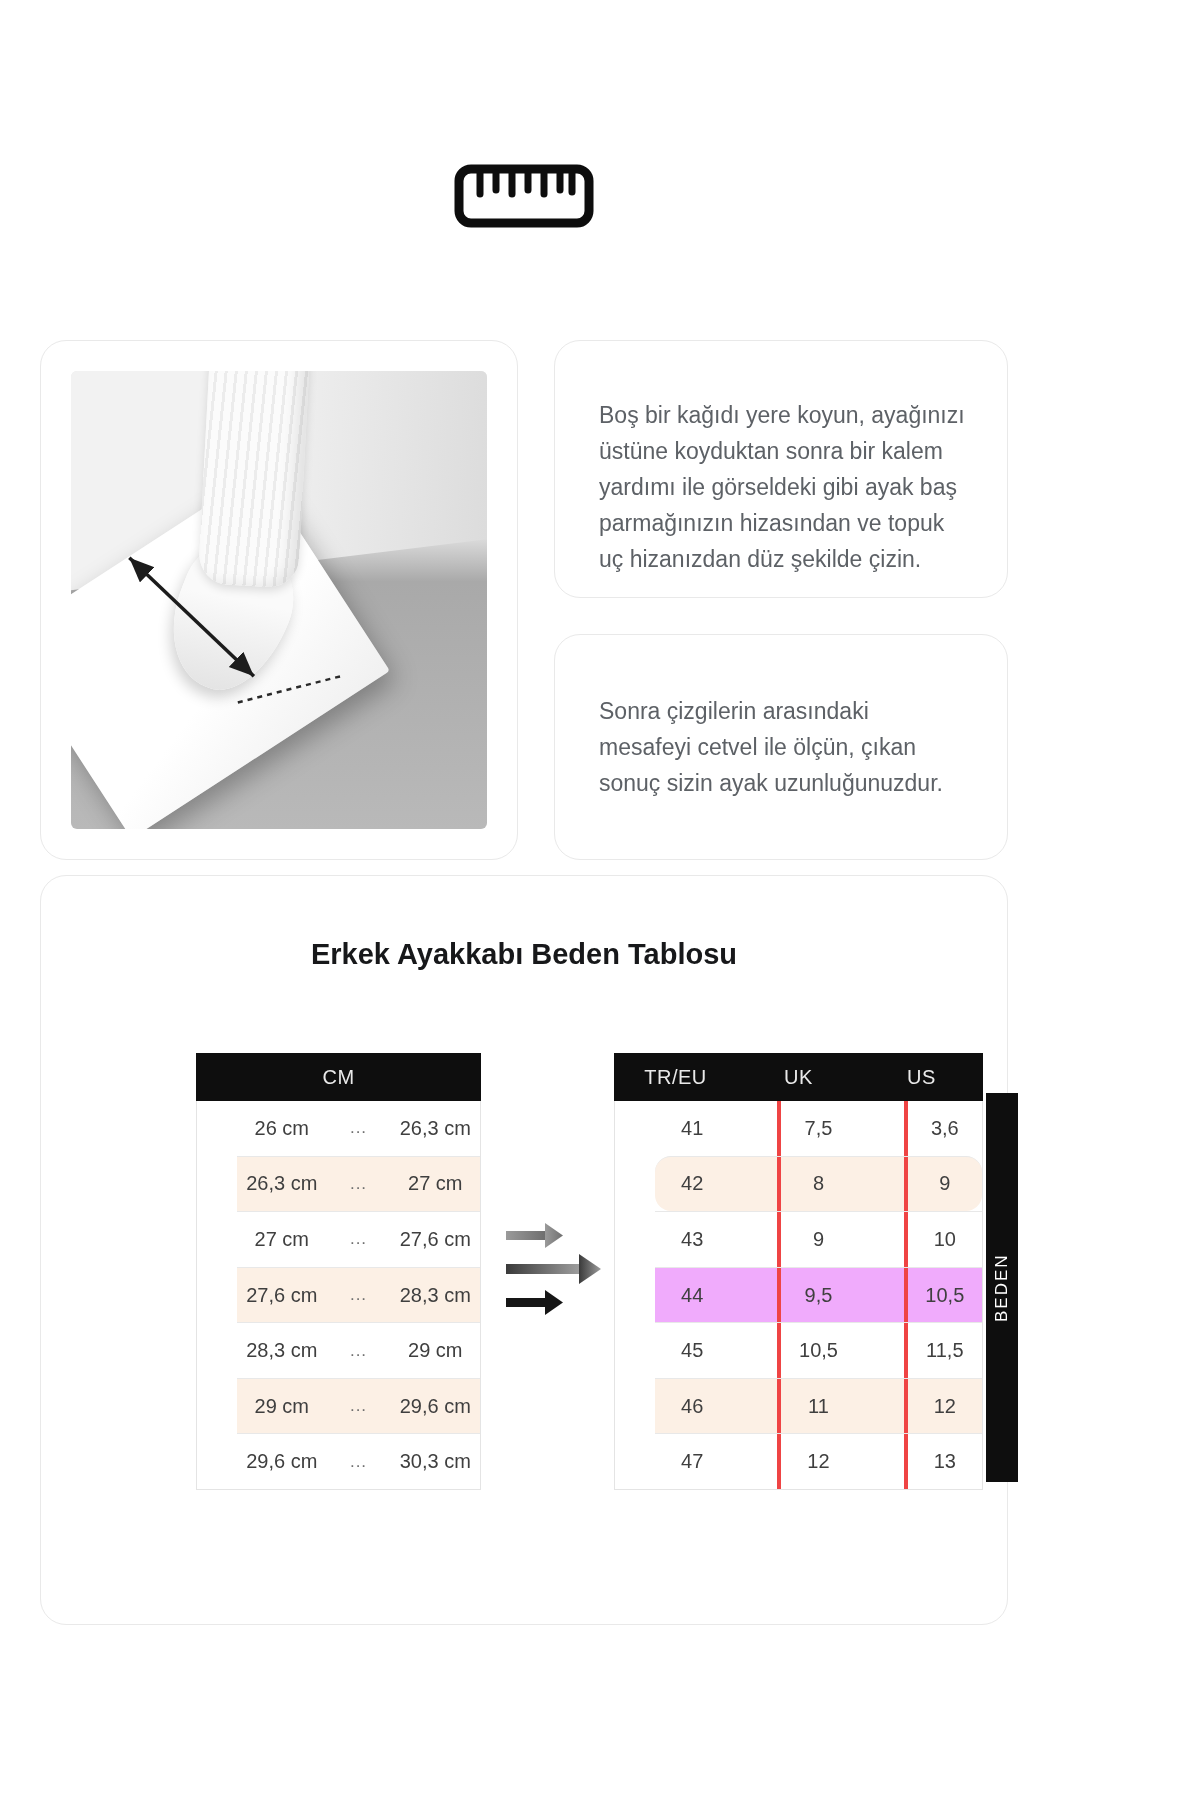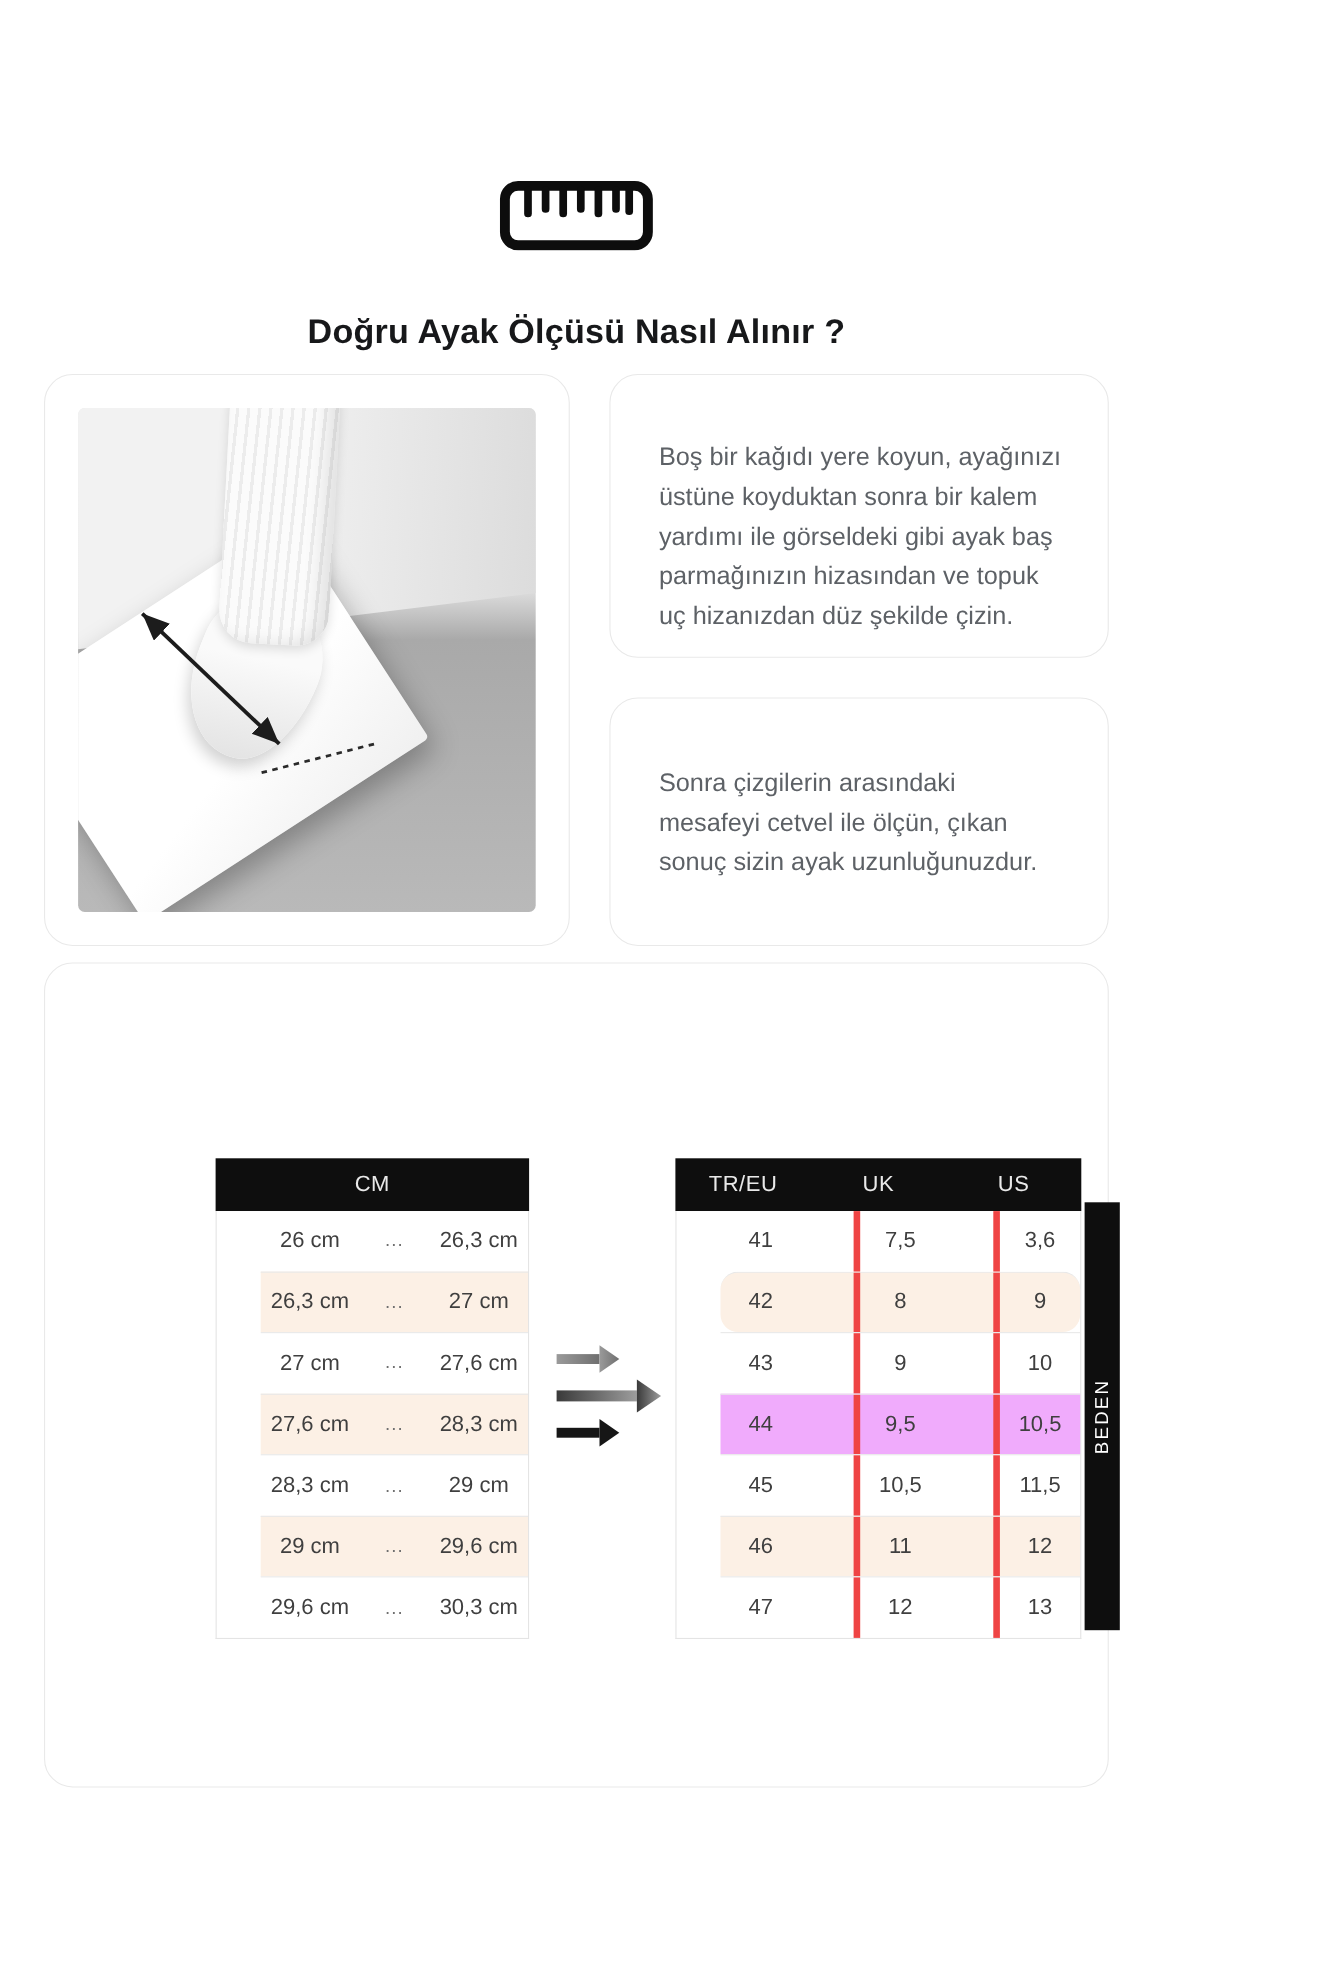--- a/index.html
+++ b/index.html
@@ -53,21 +53,21 @@
 
   .cm-table { position:absolute; left:155px; top:177px; width:285px; }
   .cm-table .thead { justify-content:center; }
   .cm-table .c1, .cm-table .c3 { flex:1; text-align:center; }
   .cm-table .dots { width:64px; text-align:center; font-size:17px; color:#6f6f6f; letter-spacing:1px; }
 
   .size-table { position:absolute; left:573px; top:177px; width:369px; }
   .size-table .thead .hcell { flex:1; text-align:center; }
   .size-table .vcell { flex:1; text-align:center; align-self:stretch; display:flex;
                        align-items:center; justify-content:center; }
-  .size-table .vcell + .vcell { border-left:6px solid #ef4444;margin-left:48px; }
+  .size-table .vcell + .vcell { border-left:4px solid #ef4444;margin-left:48px; }
 
   .beden-bar { position:absolute; left:945px; top:217px; width:32px; height:389px;
                display:flex; align-items:center; justify-content:center;
                color:#ffffff; font-size:17px; font-weight:500; letter-spacing:2px;
                writing-mode:vertical-rl; transform:rotate(180deg); }
 
   .arrows { position:absolute; left:463px; top:345px; width:100px; height:96px; }
 </style>
 </head>
 <body>
@@ -82,21 +82,20 @@
         <line x1="42" y1="9" x2="42" y2="26"></line>
         <line x1="58" y1="9" x2="58" y2="30"></line>
         <line x1="74" y1="9" x2="74" y2="26"></line>
         <line x1="90" y1="9" x2="90" y2="30"></line>
         <line x1="106" y1="9" x2="106" y2="26"></line>
         <line x1="118" y1="9" x2="118" y2="28"></line>
       </g>
     </svg>
   </div>
 
-  <div class="page-title">Doğru Ayak Ölçüsü Nasıl Alınır ?</div>
 
   <div class="card photo-card">
     <div class="photo">
       <div class="wall"></div>
       <div class="paper"></div>
       <div class="foot"></div>
       <div class="leg"></div>
       <svg class="measure" viewBox="0 0 414 456">
         <defs>
           <marker id="ah-end" markerWidth="9" markerHeight="8" refX="7" refY="3" orient="auto" markerUnits="strokeWidth">
@@ -113,20 +112,21 @@
   </div>
 
   <div class="card text-card first">
     <div class="guide-text">Boş bir kağıdı yere koyun, ayağınızı üstüne koyduktan sonra bir kalem yardımı ile görseldeki gibi ayak baş parmağınızın hizasından ve topuk uç hizanızdan düz şekilde çizin.</div>
   </div>
   <div class="card text-card second">
     <div class="guide-text">Sonra çizgilerin arasındaki mesafeyi cetvel ile ölçün, çıkan sonuç sizin ayak uzunluğunuzdur.</div>
   </div>
 
   <div class="card chart-card">
+    <div class="chart-title">Erkek Ayakkabı Beden Tablosu</div>
 
     <div class="cm-table">
       <div class="thead" style="background: rgb(14, 14, 14);">CM</div>
       <div class="tbody">
           <div class="trow">
             <span class="c1">26 cm</span>
             <span class="dots">...</span>
             <span class="c3">26,3 cm</span>
           </div>
           <div class="trow" style="background: rgb(252, 240, 229);">

